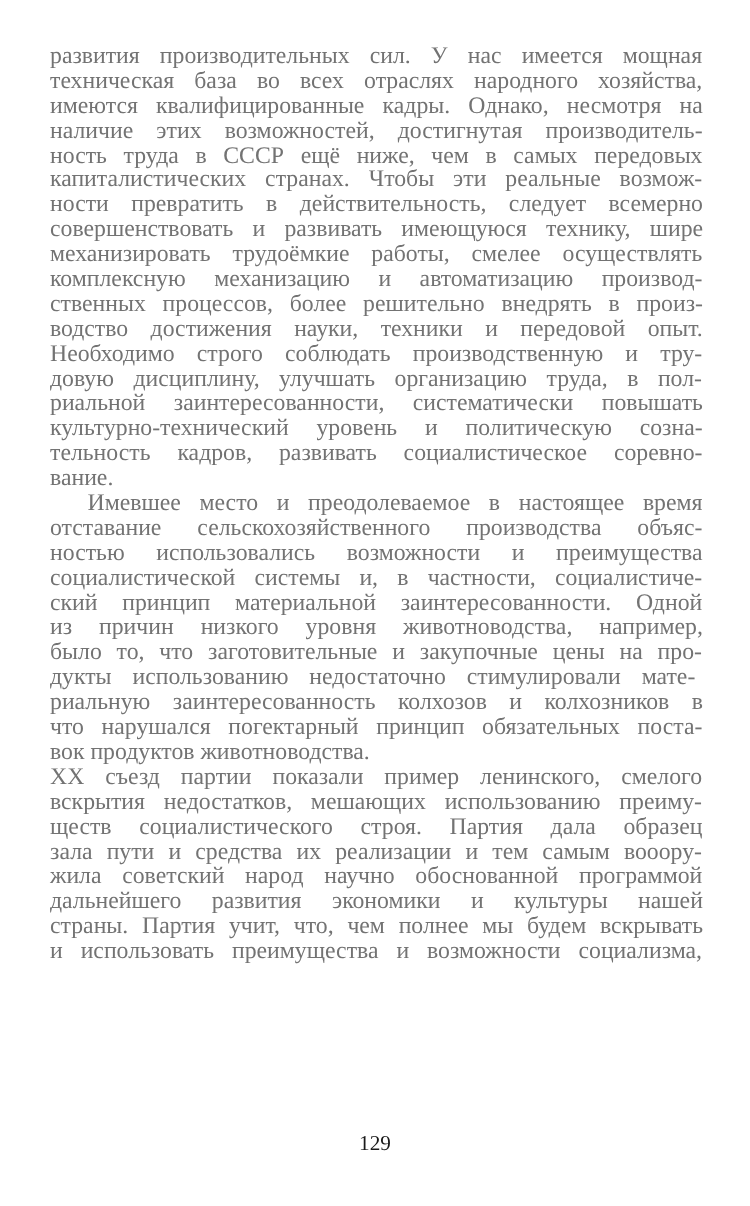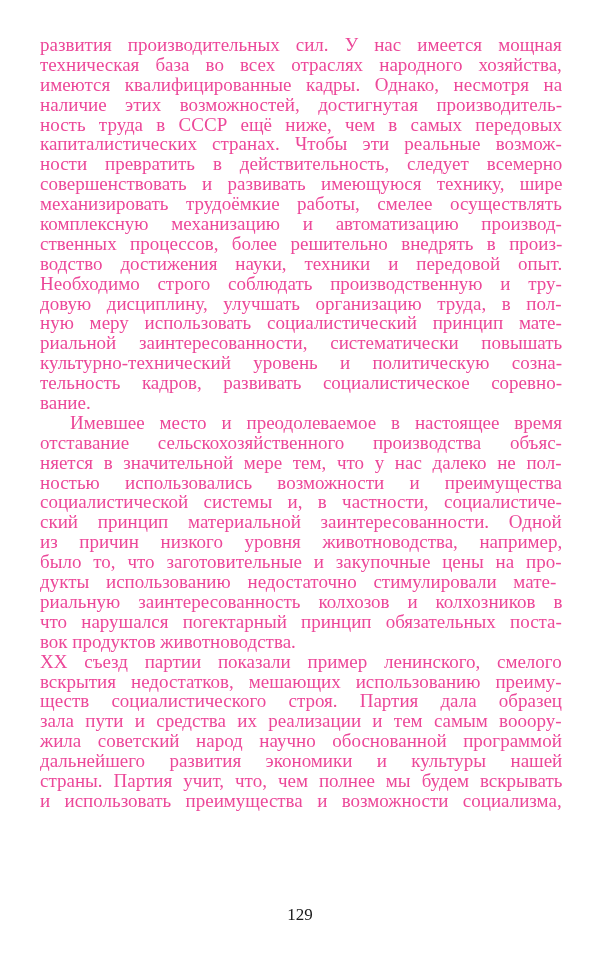--- a/index.html
+++ b/index.html
@@ -1,20 +1,20 @@
 <!DOCTYPE html>
 <html><head>
 <meta charset="utf-8">
 <style>
   html, body { margin: 0; padding: 0; background: #ffffff; }
   body { width: 600px; height: 965px; position: relative; overflow: hidden; }
   .page {
     position: absolute; left: 40px; top: 35px; width: 522px;
     font-family: "Liberation Serif", "DejaVu Serif", serif;
-    font-size: 19px; color: #ec4899;
+    font-size: 19px; color: #737373;
   }
   .line {
     display: block; height: 19.9px; line-height: 19.9px;
     white-space: nowrap; text-align: justify; text-align-last: justify;
     overflow: visible;
   }
   .line.last { text-align-last: left; }
   .line.indent { padding-left: 30px; }
   .page-number {
     position: absolute; top: 905px; left: 0; width: 600px; text-align: center;
@@ -33,30 +33,28 @@
     <span class="line" style="display: block; width: auto; word-spacing: 8.55556px; text-align-last: left;">ность труда в СССР ещё ниже, чем в самых передовых</span>
     <span class="line" style="display: block; width: auto; word-spacing: 10.4px; text-align-last: left;">капиталистических странах. Чтобы эти реальные возмож-</span>
     <span class="line" style="display: block; width: auto; word-spacing: 13.2px; text-align-last: left;">ности превратить в действительность, следует всемерно</span>
     <span class="line" style="display: block; width: auto; word-spacing: 10.6px; text-align-last: left;">совершенствовать и развивать имеющуюся технику, шире</span>
     <span class="line" style="display: block; width: auto; word-spacing: 12.75px; text-align-last: left;">механизировать трудоёмкие работы, смелее осуществлять</span>
     <span class="line" style="display: block; width: auto; word-spacing: 18px; text-align-last: left;">комплексную механизацию и автоматизацию производ-</span>
     <span class="line" style="display: block; width: auto; word-spacing: 8.66667px; text-align-last: left;">ственных процессов, более решительно внедрять в произ-</span>
     <span class="line" style="display: block; width: auto; word-spacing: 13.1667px; text-align-last: left;">водство достижения науки, техники и передовой опыт.</span>
     <span class="line" style="display: block; width: auto; word-spacing: 13px; text-align-last: left;">Необходимо строго соблюдать производственную и тру-</span>
     <span class="line" style="display: block; width: auto; word-spacing: 10.8333px; text-align-last: left;">довую дисциплину, улучшать организацию труда, в пол-</span>
-    <span class="line" style="display: block; width: auto; word-spacing: 11px; text-align-last: left;">ную меру использовать социалистический принцип мате-</span>
     <span class="line" style="display: block; width: auto; word-spacing: 18px; text-align-last: left;">риальной заинтересованности, систематически повышать</span>
     <span class="line" style="display: block; width: auto; word-spacing: 17.5px; text-align-last: left;">культурно-технический уровень и политическую созна-</span>
     <span class="line" style="display: block; width: auto; word-spacing: 16.75px; text-align-last: left;">тельность кадров, развивать социалистическое соревно-</span>
     <span class="line last" style="display: block; width: auto;">вание.</span>
   </div>
   <div>
     <span class="line indent" style="display: block; width: auto; word-spacing: 10.1667px; text-align-last: left;">Имевшее место и преодолеваемое в настоящее время</span>
     <span class="line" style="display: block; width: auto; word-spacing: 24px; text-align-last: left;">отставание сельскохозяйственного производства объяс-</span>
-    <span class="line" style="display: block; width: auto; word-spacing: 5.9px; text-align-last: left;">няется в значительной мере тем, что у нас далеко не пол-</span>
     <span class="line" style="display: block; width: auto; word-spacing: 20.5px; text-align-last: left;">ностью использовались возможности и преимущества</span>
     <span class="line" style="display: block; width: auto; word-spacing: 10.6px; text-align-last: left;">социалистической системы и, в частности, социалистиче-</span>
     <span class="line" style="display: block; width: auto; word-spacing: 15px; text-align-last: left;">ский принцип материальной заинтересованности. Одной</span>
     <span class="line" style="display: block; width: auto; word-spacing: 16.8px; text-align-last: left;">из причин низкого уровня животноводства, например,</span>
     <span class="line" style="display: block; width: auto; word-spacing: 7.125px; text-align-last: left;">было то, что заготовительные и закупочные цены на про-</span>
     <span class="line" style="display: block; width: auto; word-spacing: 12px; text-align-last: left;">дукты использованию недостаточно стимулировали мате-</span>
     <span class="line" style="display: block; width: auto; word-spacing: 13.2px; text-align-last: left;">риальную заинтересованность колхозов и колхозников в</span>
     <span class="line" style="display: block; width: auto; word-spacing: 9.4px; text-align-last: left;">что нарушался погектарный принцип обязательных поста-</span>
     <span class="line last" style="display: block; width: auto;">вок продуктов животноводства.</span>
   </div>

